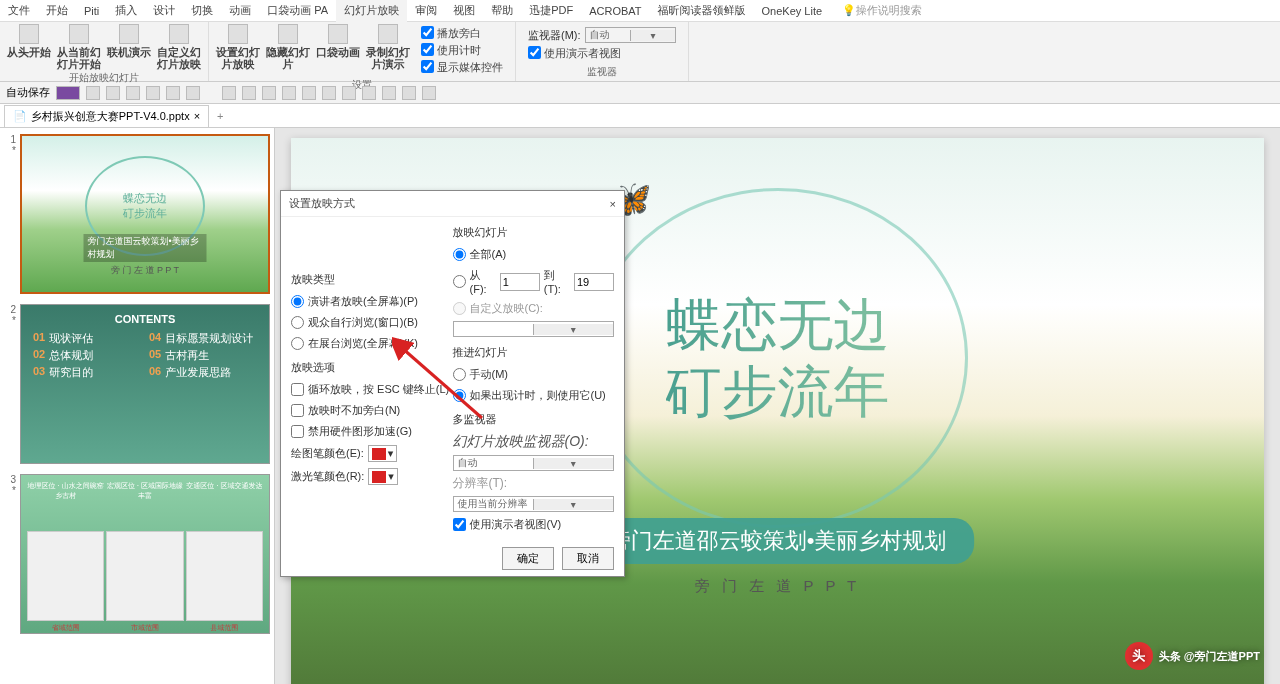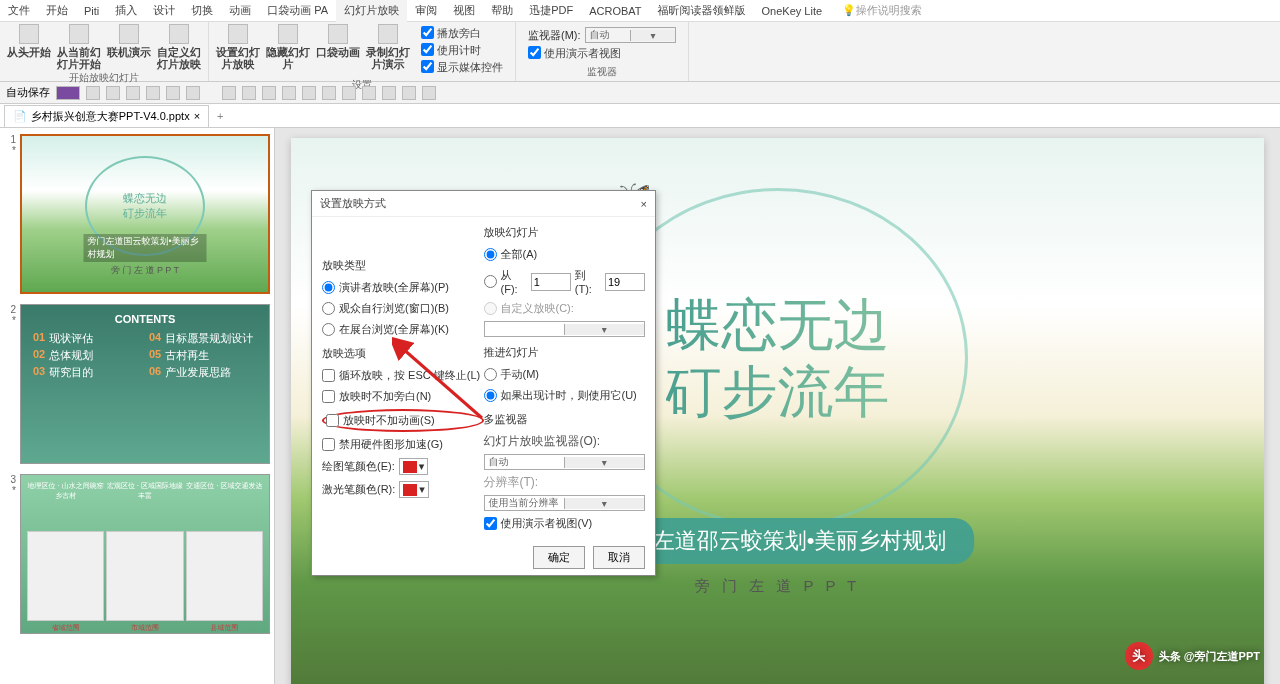--- a/index.html
+++ b/index.html
@@ -38,21 +38,21 @@
 .thumb3 .maps{display:flex;gap:2px;margin-top:30px;}
 .thumb3 .map{flex:1;height:90px;background:#f0f0f0;border:1px solid #ccc;}
 .main{flex:1;position:relative;overflow:hidden;}
 .slide{position:absolute;top:10px;left:16px;right:16px;bottom:10px;background:linear-gradient(to bottom,#e8f4f0 0%,#fff 30%,#f5f0d8 50%,#a0c870 65%,#609848 80%,#507838 100%);box-shadow:0 2px 8px rgba(0,0,0,.2);}
 .slide-circle{position:absolute;top:50px;left:50%;transform:translateX(-50%);width:380px;height:340px;border:3px solid rgba(120,200,180,.6);border-radius:50%;display:flex;flex-direction:column;align-items:center;justify-content:center;}
 .slide-title{font-size:56px;color:#4aa090;background:linear-gradient(to right,#4aa090,#80c0a0);-webkit-background-clip:text;background-clip:text;-webkit-text-fill-color:transparent;line-height:1.2;}
 .slide-banner{position:absolute;bottom:130px;left:50%;transform:translateX(-50%);background:rgba(64,160,144,.92);color:#fff;font-size:22px;padding:8px 28px;border-radius:20px;}
 .slide-sub{position:absolute;bottom:98px;left:50%;transform:translateX(-50%);color:#555;font-size:15px;letter-spacing:4px;}
 .butterfly{position:absolute;top:40px;left:calc(50% - 170px);font-size:36px;color:#2a8878;}
 
-.dialog{position:absolute;top:190px;left:311px;width:345px;background:#fff;border:1px solid #888;box-shadow:2px 2px 6px rgba(0,0,0,.25);display:flex;flex-direction:column;}
+.dialog{position:absolute;top:190px;left:280px;width:345px;background:#fff;border:1px solid #888;box-shadow:2px 2px 6px rgba(0,0,0,.25);display:flex;flex-direction:column;}
 .dialog-title{height:26px;display:flex;align-items:center;justify-content:space-between;padding:0 8px;font-size:11px;color:#444;border-bottom:1px solid #eee;}
 .dialog-body{display:flex;padding:4px 10px 8px;}
 .dcol{flex:1;display:flex;flex-direction:column;gap:4px;justify-content:center;}
 .dcol.left{border-right:none;}
 .section-label{font-size:11px;color:#333;margin-top:4px;margin-bottom:2px;}
 .opt{display:flex;align-items:center;gap:4px;font-size:11px;color:#333;padding:1px 0;}
 .opt input[type=text]{width:40px;border:1px solid #aaa;height:18px;padding:0 2px;}
 .combo{display:flex;border:1px solid #aaa;height:16px;align-items:center;}
 .combo span{flex:1;padding:0 4px;font-size:10px;color:#666;}
 .combo .arr{width:16px;text-align:center;border-left:1px solid #aaa;background:#eee;}
@@ -298,26 +298,20 @@
         </label>
       <div class="section-label">放映选项</div>
       <label class="opt">
           <input type="checkbox" style="">
           <span>循环放映，按 ESC 键终止(L)</span>
         </label>
       <label class="opt">
           <input type="checkbox" style="">
           <span>放映时不加旁白(N)</span>
         </label>
-      <div class="circled">
-        <label class="opt">
-            <input type="checkbox" style="">
-            <span>放映时不加动画(S)</span>
-          </label>
-      </div>
       <label class="opt">
           <input type="checkbox" style="">
           <span>禁用硬件图形加速(G)</span>
         </label>
       <div class="opt">
           <span>绘图笔颜色(E):</span>
           <span class="colorbtn"><span class="sw"></span>▾</span>
         </div>
       <div class="opt">
           <span>激光笔颜色(R):</span>
@@ -348,21 +342,21 @@
       <div class="section-label">推进幻灯片</div>
       <label class="opt">
           <input type="radio" name="adv" style="">
           <span>手动(M)</span>
         </label>
       <label class="opt">
           <input type="radio" name="adv" checked="" style="">
           <span>如果出现计时，则使用它(U)</span>
         </label>
       <div class="section-label">多监视器</div>
-      <div style="font-size:12px;color:#555;">幻灯片放映监视器(O):</div>
+      <div style="font-size:14px;color:#555;font-style:italic;">幻灯片放映监视器(O):</div>
       <div class="combo">
           <span>自动</span>
           <span class="arr">▾</span>
         </div>
       <div style="font-size:12px;color:#999;">分辨率(T):</div>
       <div class="combo" style="color:#999;">
           <span>使用当前分辨率</span>
           <span class="arr">▾</span>
         </div>
       <label class="opt">

